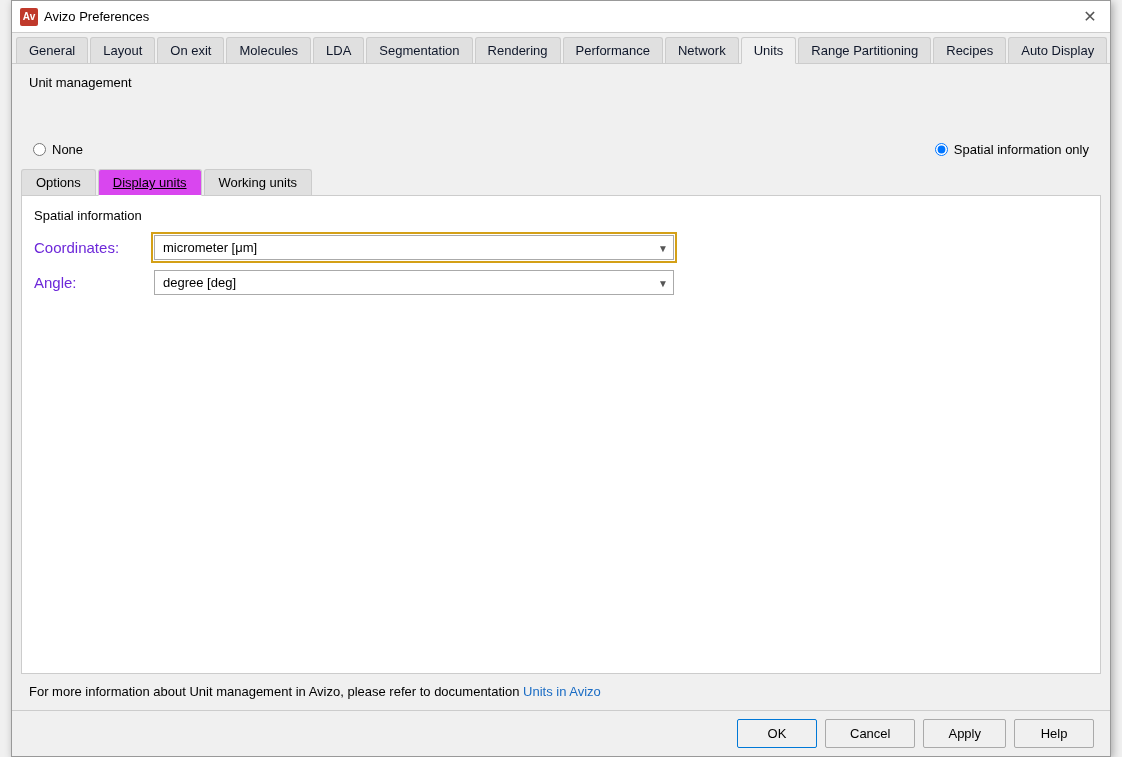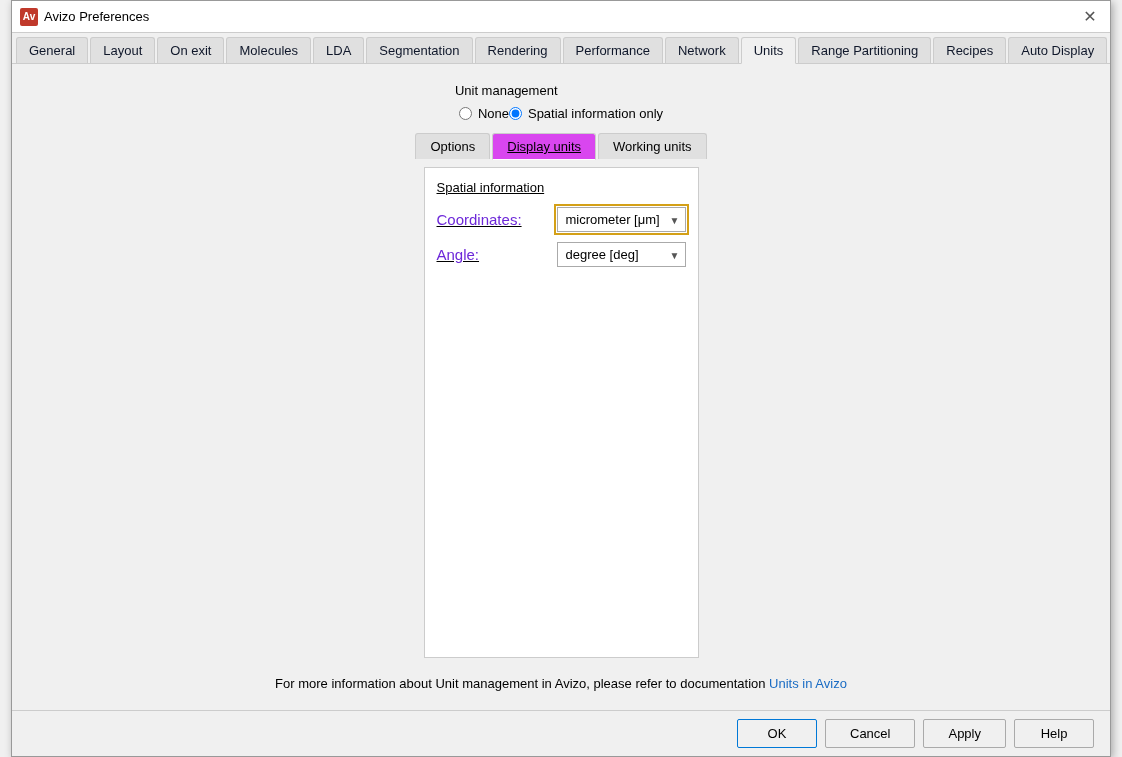--- a/index.html
+++ b/index.html
@@ -91,43 +91,43 @@
       font-weight: normal;
       z-index: 1;
       margin-bottom: -1px;
     }
 
     
     .main-content {
       flex: 1;
       display: flex;
       flex-direction: column;
-      padding: 9px;
+      padding: 1px;
       overflow: hidden;
-      align-items: center;
     }
 
     
     .unit-management {
       padding: 10px 16px 8px 16px;
       display: flex;
       flex-direction: column;
       gap: 8px;
       flex-shrink: 0;
     }
     .unit-management-title {
       font-size: 13px;
       font-weight: normal;
       color: #000;
     }
     .unit-radio-row {
       display: flex;
       align-items: center;
       justify-content: space-between;
       padding: 0 4px;
+      margin-top: 44px;
     }
     .radio-item {
       display: flex;
       align-items: center;
       gap: 6px;
       cursor: pointer;
     }
     .radio-item input[type="radio"] {
       cursor: pointer;
     }
@@ -158,24 +158,23 @@
       margin-bottom: -1px;
       z-index: 1;
       text-decoration: underline;
     }
 
     
     .panel-area {
       flex: 1;
       background: #fff;
       border: 1px solid #ccc;
-      margin: 8px 8px;
+      margin: 0 8px;
       padding: 12px;
       overflow: auto;
-      text-decoration: underline;
     }
     .panel-section-title {
       font-size: 13px;
       font-weight: normal;
       color: #000;
       margin-bottom: 12px;
     }
     .form-row {
       display: flex;
       align-items: center;

